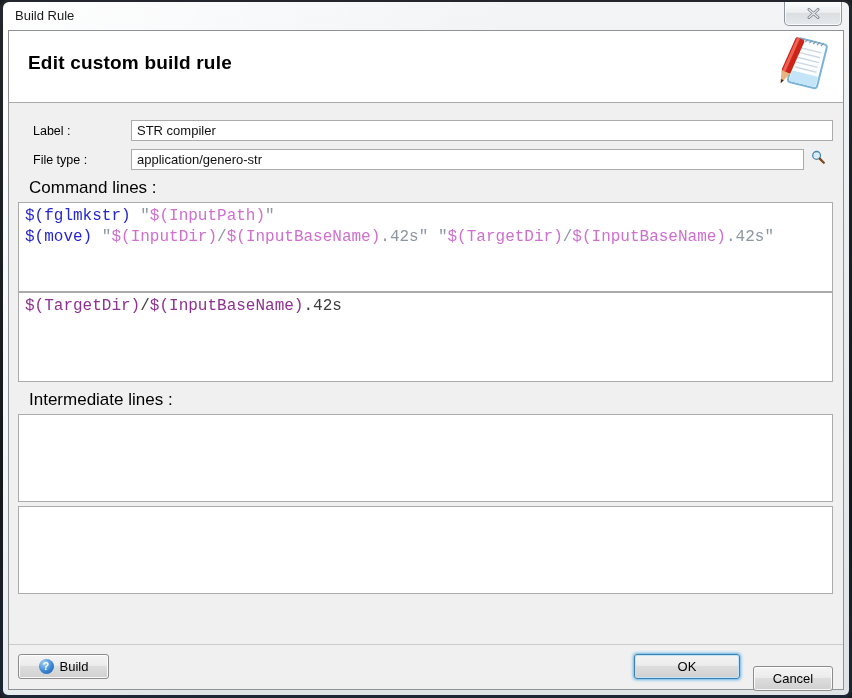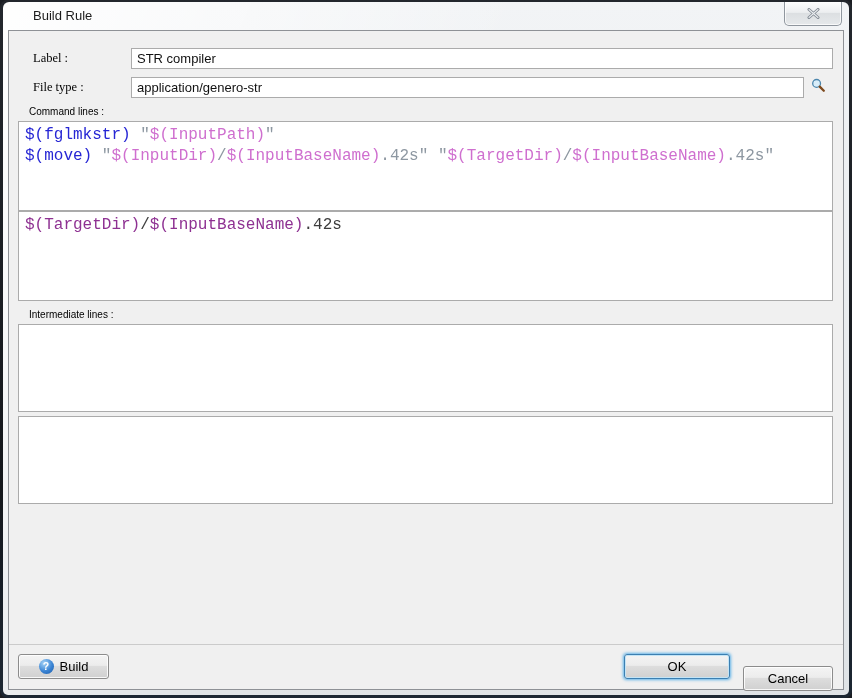--- a/index.html
+++ b/index.html
@@ -21,21 +21,21 @@
     border-radius: 6px 6px 5px 5px;
     background:
       linear-gradient(115deg, rgba(255,255,255,.95) 0%, rgba(255,255,255,0) 45%),
       linear-gradient(#f2f4f6, #dfe3e6);
     overflow: hidden;
   }
 
   
   .titlebar {
     height: 27px; display: flex; align-items: center;
-    padding-left: 30px; position: relative;
+    padding-left: 12px; position: relative;
   }
   .title-text { font-size: 13px; color: #1c1c1c; }
   .close-btn {
     position: absolute; top: 0; right: 7px;
     width: 58px; height: 24px;
     border: 1px solid #8f969e; border-top: none;
     border-radius: 0 0 5px 5px;
     background: linear-gradient(#fdfdfe, #eceef0 45%, #dcdfe2 50%, #e6e9eb);
     box-shadow: inset 0 0 0 1px rgba(255,255,255,.75);
     display: flex; align-items: center; justify-content: center;
@@ -54,30 +54,30 @@
     display: flex; align-items: center; padding: 0 12px 0 19px; flex: none;
   }
   .header-title {
     flex: 1; font-size: 19px; font-weight: bold; color: #000;
     margin-top: -8px; letter-spacing: 0.2px;
   }
 
   
   .body { flex: 1; padding: 17px 10px 0 9px; }
   .field-row { display: flex; align-items: center; padding-left: 15px; margin-bottom: 8px; }
-  .field-label { width: 98px; flex: none; font-size: 12.5px; color: #000; font-family: Liberation Serif, serif; }
+  .field-label { width: 98px; flex: none; font-size: 12.5px; color: #000; }
   .text-input {
     flex: 1; height: 21px; min-width: 0;
     border: 1px solid #ababab; background: #fff;
     font: 13px "Liberation Sans", "DejaVu Sans", sans-serif;
     color: #111; padding: 0 5px; outline: none;
   }
   .search-slot { width: 29px; flex: none; display: flex; justify-content: center; align-items: center; cursor: pointer; }
 
-  .section-label { font-size: 10px; color: #000; padding-left: 11px; margin: 8px 0 4px; }
+  .section-label { font-size: 17px; color: #000; padding-left: 11px; margin: 8px 0 4px; }
   .box {
     border: 1px solid #ababab; background: #fff; width: 100%;
     font: 16px/21px "Liberation Mono", "DejaVu Sans Mono", monospace;
     padding: 3px 6px; overflow: hidden; white-space: pre; resize: none; outline: none;
   }
   .box-90 { height: 90px; }
   .box-88 { height: 88px; }
   .code-line { white-space: pre; }
 
   
@@ -97,21 +97,21 @@
     width: 15px; height: 15px; border-radius: 50%;
     background: radial-gradient(circle at 35% 28%, #a6d4f7, #3a84d4 55%, #1a5aa8);
     color: #fff; font-size: 10.5px; font-weight: bold;
     display: flex; align-items: center; justify-content: center; flex: none;
   }
   .ok-btn {
     width: 106px; margin-left: auto;
     border-color: #3c7fb1;
     box-shadow: 0 0 3px 1px #5fb2e8, inset 0 0 0 1px #c3e4f6;
   }
-  .cancel-btn { width: 90px; margin-left: 13px; margin-top: 24px; }
+  .cancel-btn { width: 80px; margin-left: 13px; margin-top: 24px; }
 </style>
 </head>
 <body>
 
 <div class="frame">
   <div class="glass">
 
     <div class="titlebar">
       <span class="title-text">Build Rule</span>
       <div class="close-btn">
@@ -119,20 +119,39 @@
           <svg width="13" height="11" viewBox="0 0 13 11">
             <path d="M2 1.5 L11 9.5 M11 1.5 L2 9.5" stroke="#828a93" stroke-width="3" stroke-linecap="round"></path>
             <path d="M2 1.5 L11 9.5 M11 1.5 L2 9.5" stroke="#e9ecef" stroke-width="1.1" stroke-linecap="round"></path>
           </svg>
         </span>
       </div>
     </div>
 
     <div class="panel">
 
+      <div class="header">
+        <div class="header-title">Edit custom build rule</div>
+        <span>
+          <svg width="56" height="60" viewBox="0 0 56 60">
+            <g transform="rotate(14 33 30)">
+              <rect x="17" y="6" width="30" height="45" rx="3" fill="#fdfeff" stroke="#79b4d9" stroke-width="2"></rect>
+              <path d="M18.5 39 h27 v8.5 a2.5 2.5 0 0 1 -2.5 2.5 h-22 a2.5 2.5 0 0 1 -2.5 -2.5 z" fill="#c4e5f7"></path>
+              <path d="M21 15h22M21 20h22M21 25h22M21 30h22M21 35h22" stroke="#ccd8e2" stroke-width="1.4"></path>
+              <path d="M21 8.5l2-3.5M25 8.5l2-3.5M29 8.5l2-3.5M33 8.5l2-3.5M37 8.5l2-3.5M41 8.5l2-3.5" stroke="#8c9aa7" stroke-width="1.2"></path>
+            </g>
+            <g transform="rotate(24 17 26)">
+              <rect x="11" y="2" width="9.5" height="37" rx="2" fill="#cd241a"></rect>
+              <rect x="12.2" y="2.5" width="3" height="36" fill="#ef6153"></rect>
+              <polygon points="11,38.5 20.5,38.5 15.8,51" fill="#e9b47e"></polygon>
+              <polygon points="14.2,47 17.4,47 15.8,51" fill="#43301c"></polygon>
+            </g>
+          </svg>
+        </span>
+      </div>
 
       <div class="body">
 
         <div class="field-row">
           <span class="field-label">Label :</span>
           <input class="text-input" type="text" value="STR compiler" style="">
         </div>
 
         <div class="field-row">
           <span class="field-label">File type :</span>

